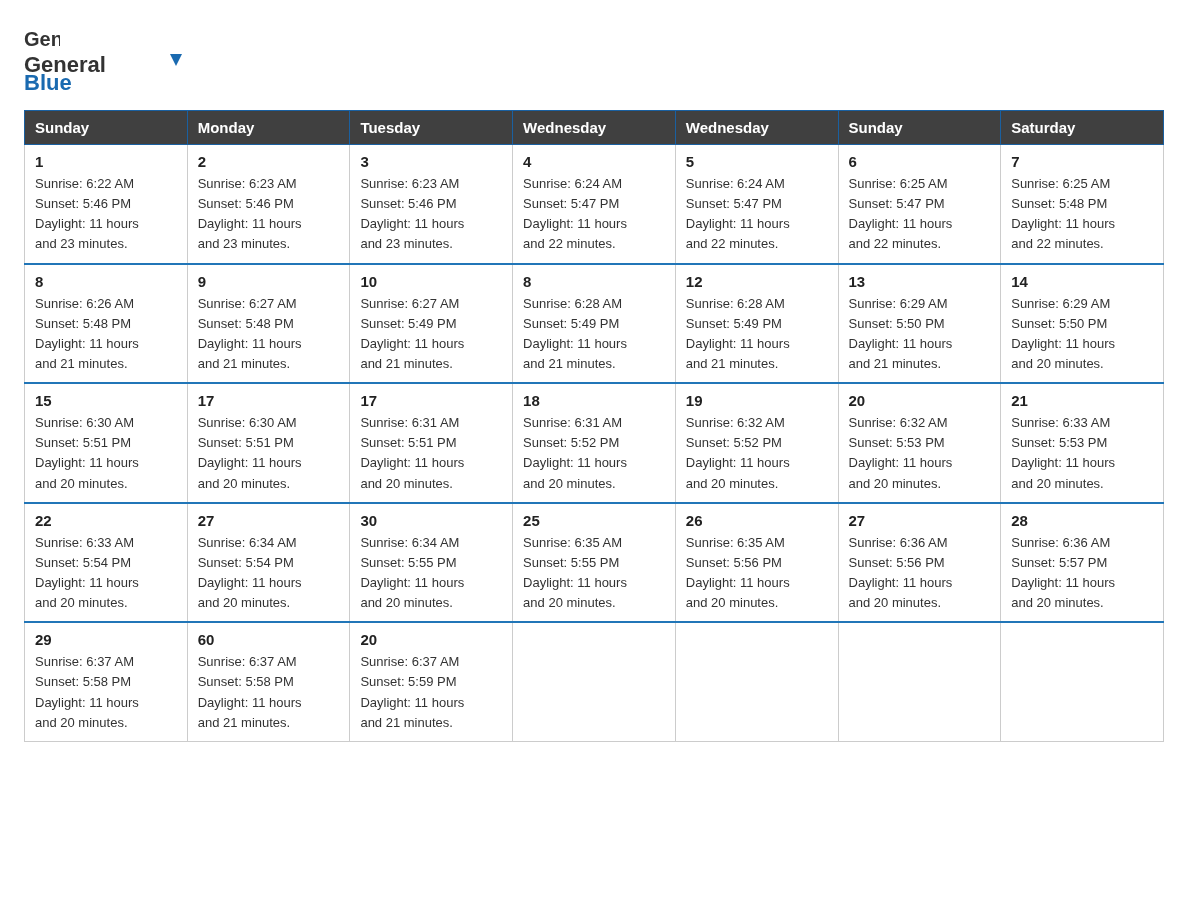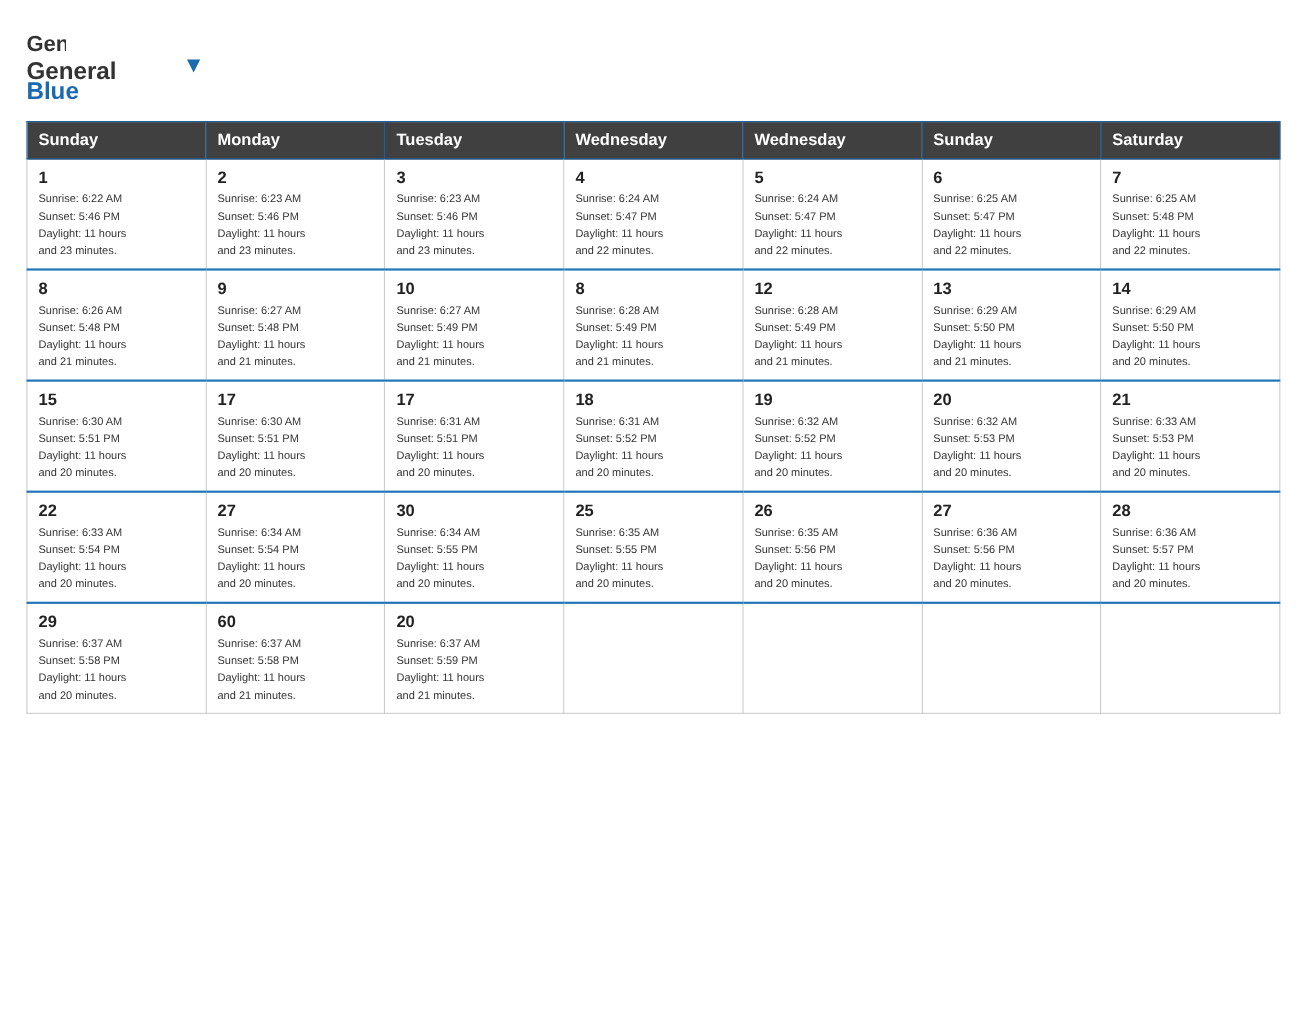--- a/index.html
+++ b/index.html
@@ -55,21 +55,21 @@
       min-height: 100px;
     }
     .day-number {
       font-size: 15px;
       font-weight: bold;
       color: #222;
       display: block;
       margin-bottom: 4px;
     }
     .day-info {
-      font-size: 10px;
+      font-size: 13px;
       line-height: 1.55;
       color: #333;
     }
     .empty-cell {
       background: #fff;
     }
     tr td {
       border-top: 2px solid #2176b8;
     }
     tr td + td {

